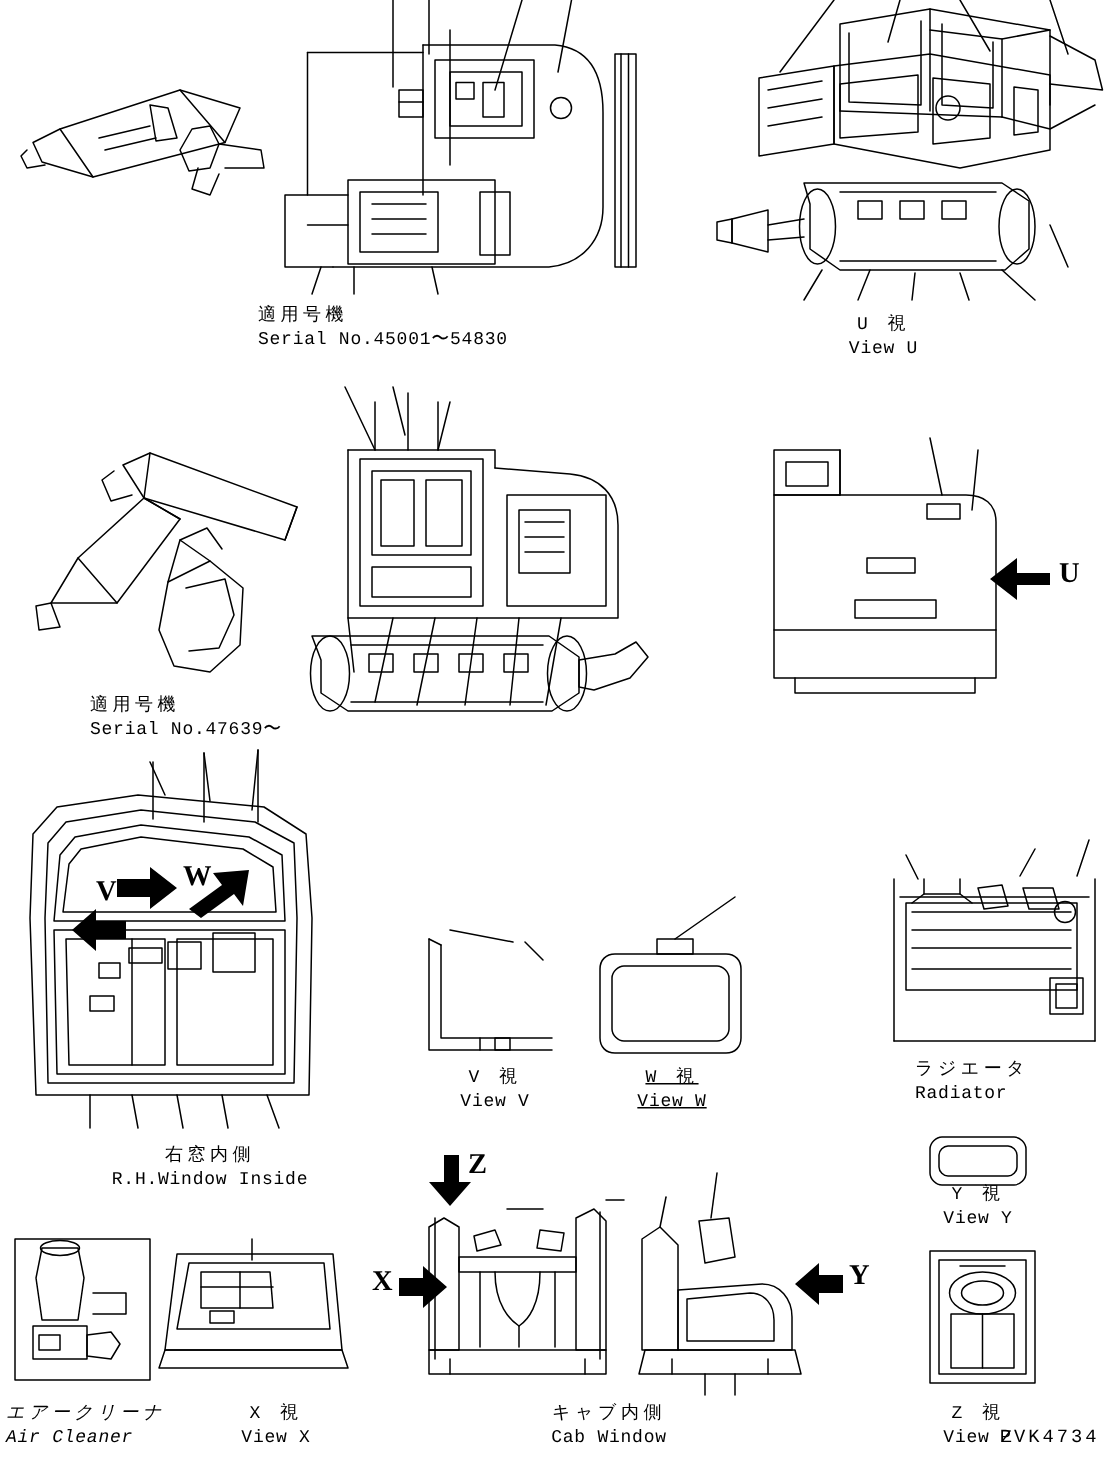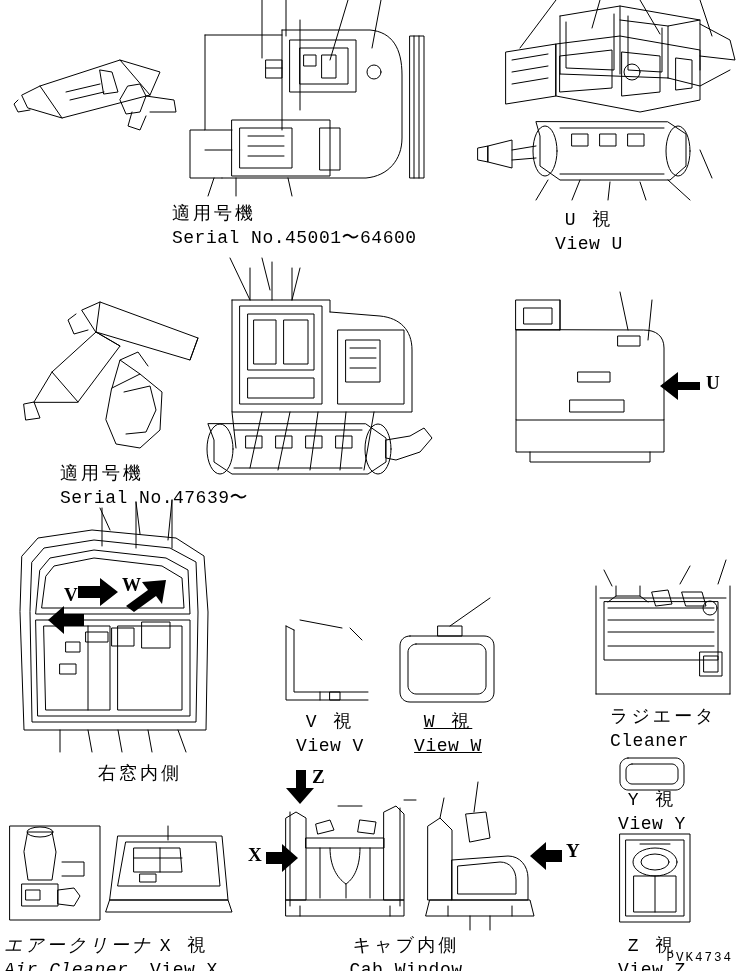--- a/index.html
+++ b/index.html
@@ -1,17 +1,17 @@
 <!DOCTYPE html>
 <html><head>
 <meta charset="utf-8">
 <style>
   html,body{margin:0;padding:0;background:#fff;}
   body{width:741px;height:971px;position:relative;font-family:"Liberation Mono", monospace;color:#000;}
-  .cap{position:absolute;text-align:center;line-height:1.35;font-size:18px;letter-spacing:1px;white-space:nowrap;}
+  .cap{position:absolute;text-align:center;line-height:1.35;font-size:12px;letter-spacing:1px;white-space:nowrap;}
   .cap .jp{display:block;letter-spacing:3px;}
   .cap .en{display:block;letter-spacing:0.5px;}
   .cap.left{text-align:left;}
   svg{position:absolute;left:0;top:0;pointer-events:none;}
   .pn{position:absolute;right:8px;bottom:6px;font-size:12.5px;letter-spacing:2px;}
   .lbl{position:absolute;font-family:"Liberation Serif",serif;font-size:19px;font-weight:bold;}
 </style>
 </head>
 <body>
 
@@ -281,50 +281,51 @@
 
 <div class="lbl" style="left:706px;top:372px;">U</div>
 <div class="lbl" style="left:64px;top:584px;">V</div>
 <div class="lbl" style="left:122px;top:574px;">W</div>
 <div class="lbl" style="left:312px;top:766px;">Z</div>
 <div class="lbl" style="left:248px;top:844px;">X</div>
 <div class="lbl" style="left:566px;top:840px;">Y</div>
 
 <div class="cap left" style="left:172px;top:202px;">
   <span class="jp">適用号機</span>
-  <span class="en">Serial No.45001〜64600</span>
+  <span class="en">Serial No.45001〜54830</span>
 </div>
 
 <div class="cap" style="left:534px;top:208px;width:110px;">
   <span class="jp">U 視</span>
   <span class="en">View U</span>
 </div>
 
 <div class="cap left" style="left:60px;top:462px;">
   <span class="jp">適用号機</span>
   <span class="en">Serial No.47639〜</span>
 </div>
 
 <div class="cap" style="left:40px;top:762px;width:200px;">
   <span class="jp">右窓内側</span>
+  <span class="en">R.H.Window Inside</span>
 </div>
 
 <div class="cap" style="left:280px;top:710px;width:100px;">
   <span class="jp">V 視</span>
   <span class="en">View V</span>
 </div>
 
 <div class="cap" style="left:398px;top:710px;width:100px;text-decoration:underline;">
   <span class="jp">W 視</span>
   <span class="en">View W</span>
 </div>
 
 <div class="cap left" style="left:610px;top:705px;">
   <span class="jp">ラジエータ</span>
-  <span class="en">Cleaner</span>
+  <span class="en">Radiator</span>
 </div>
 
 <div class="cap" style="left:602px;top:788px;width:100px;">
   <span class="jp">Y 視</span>
   <span class="en">View Y</span>
 </div>
 
 <div class="cap left" style="left:4px;top:934px;font-style:italic;">
   <span class="jp">エアークリーナ</span>
   <span class="en">Air Cleaner</span>

